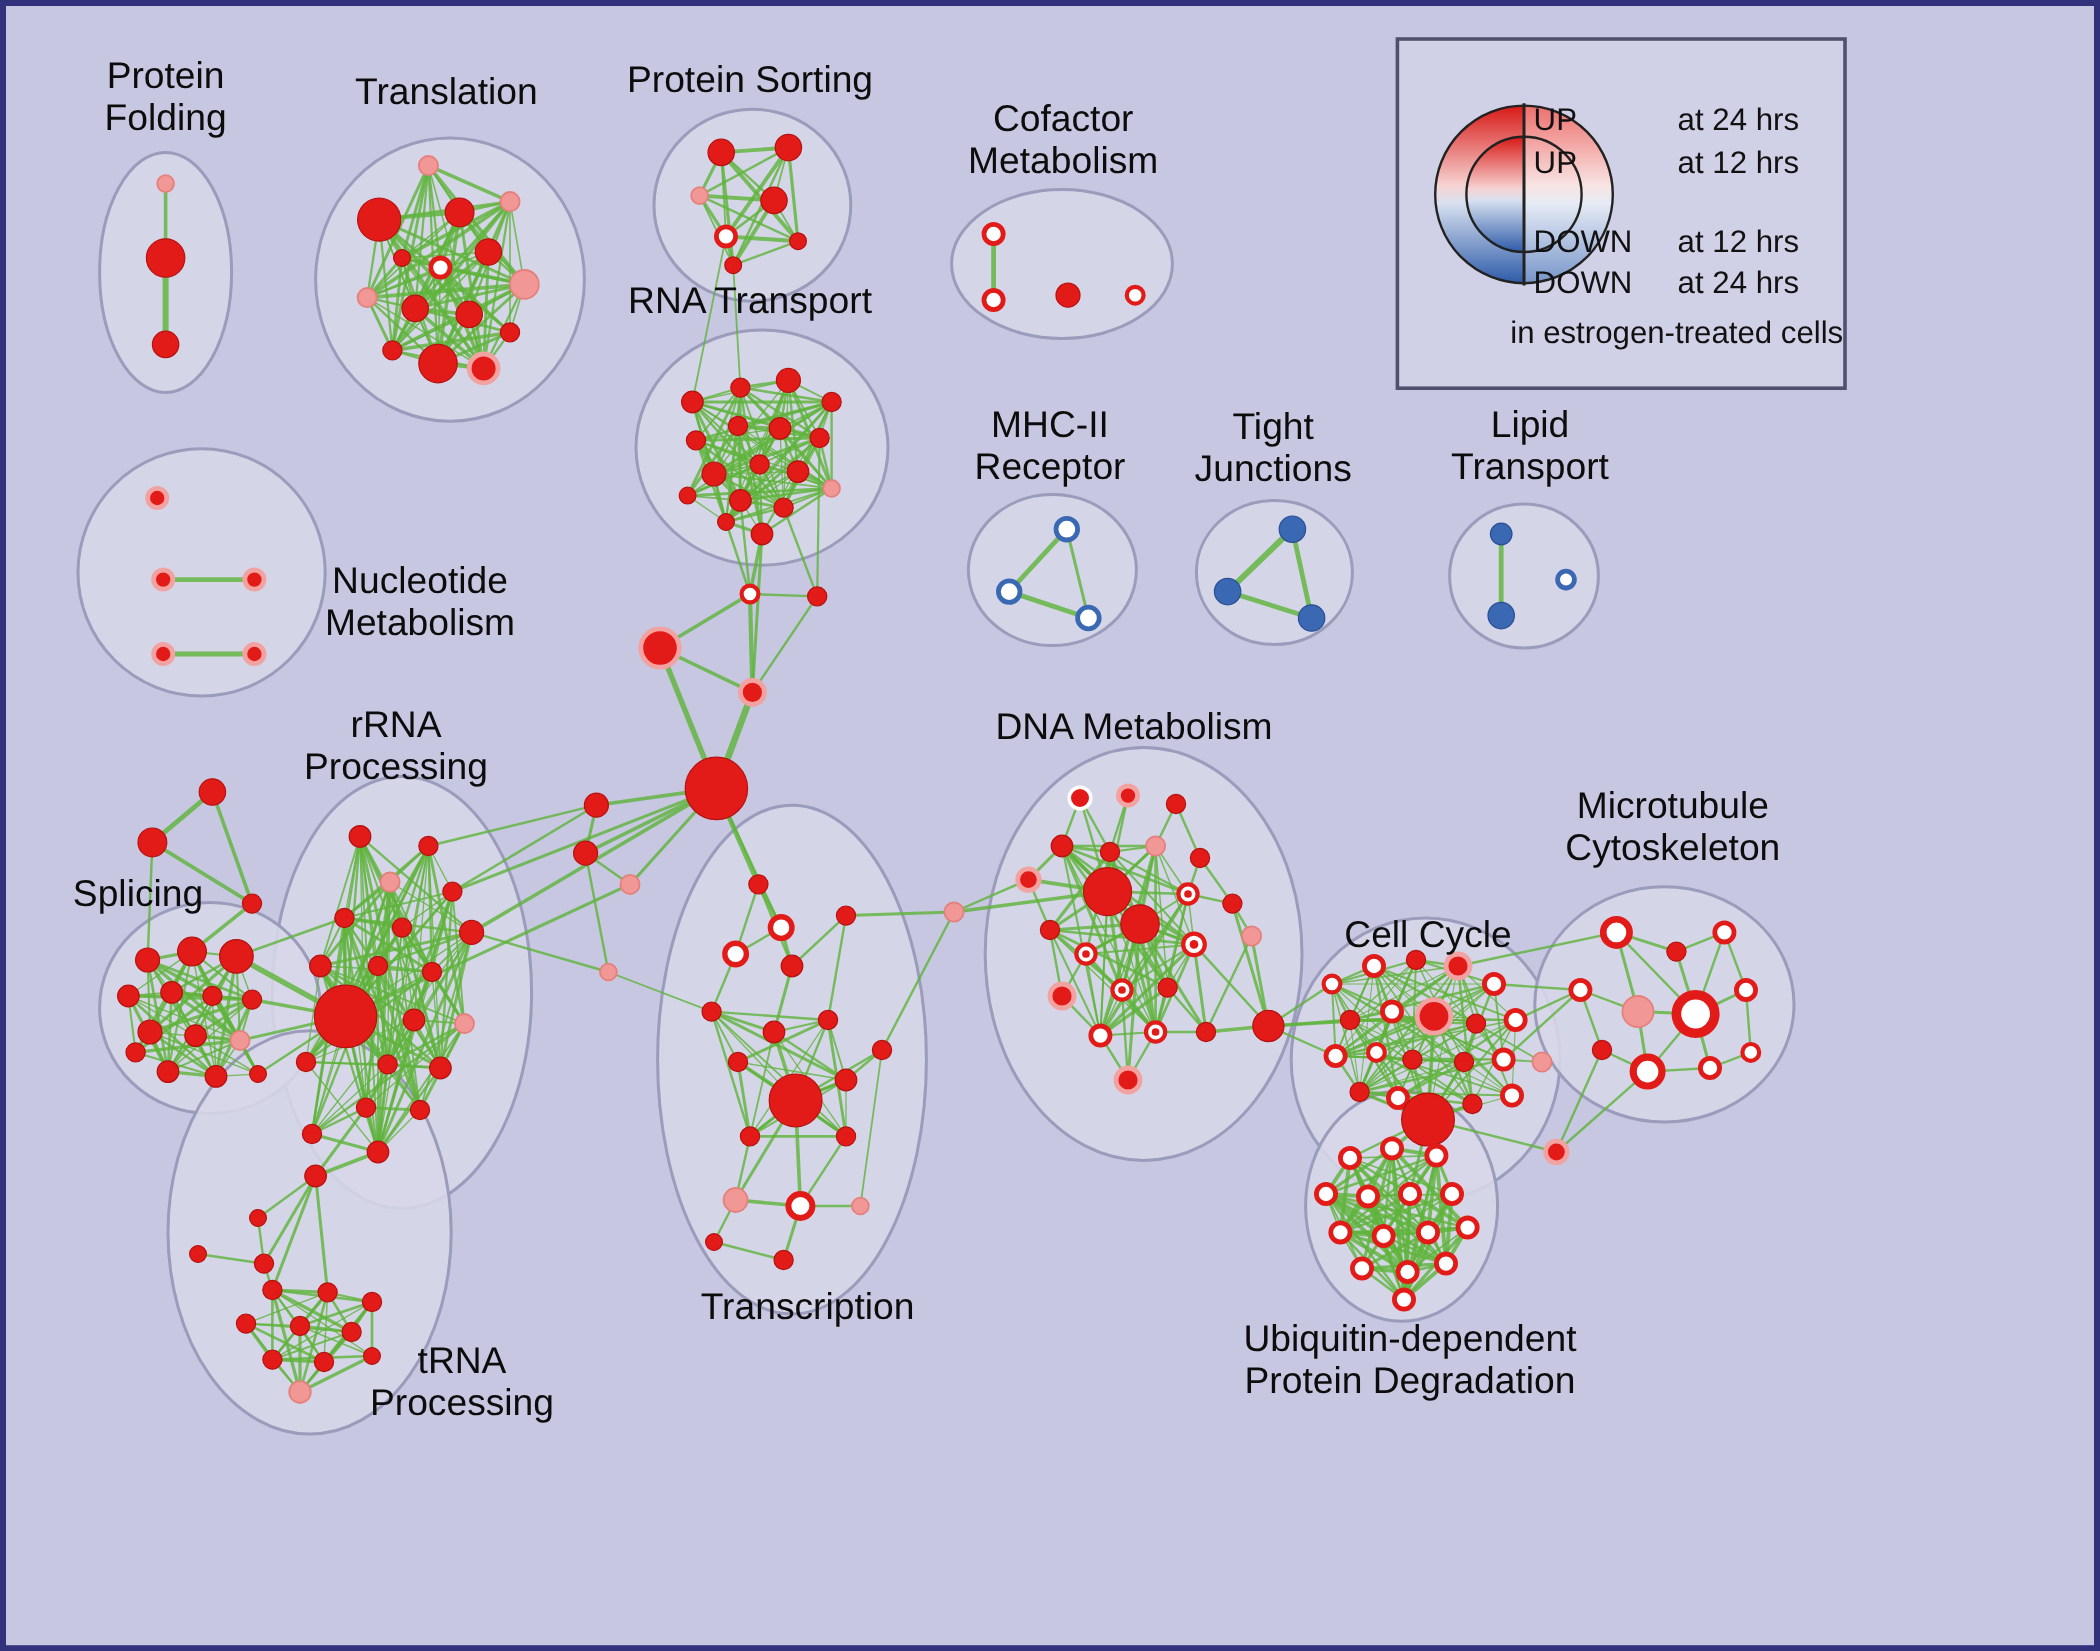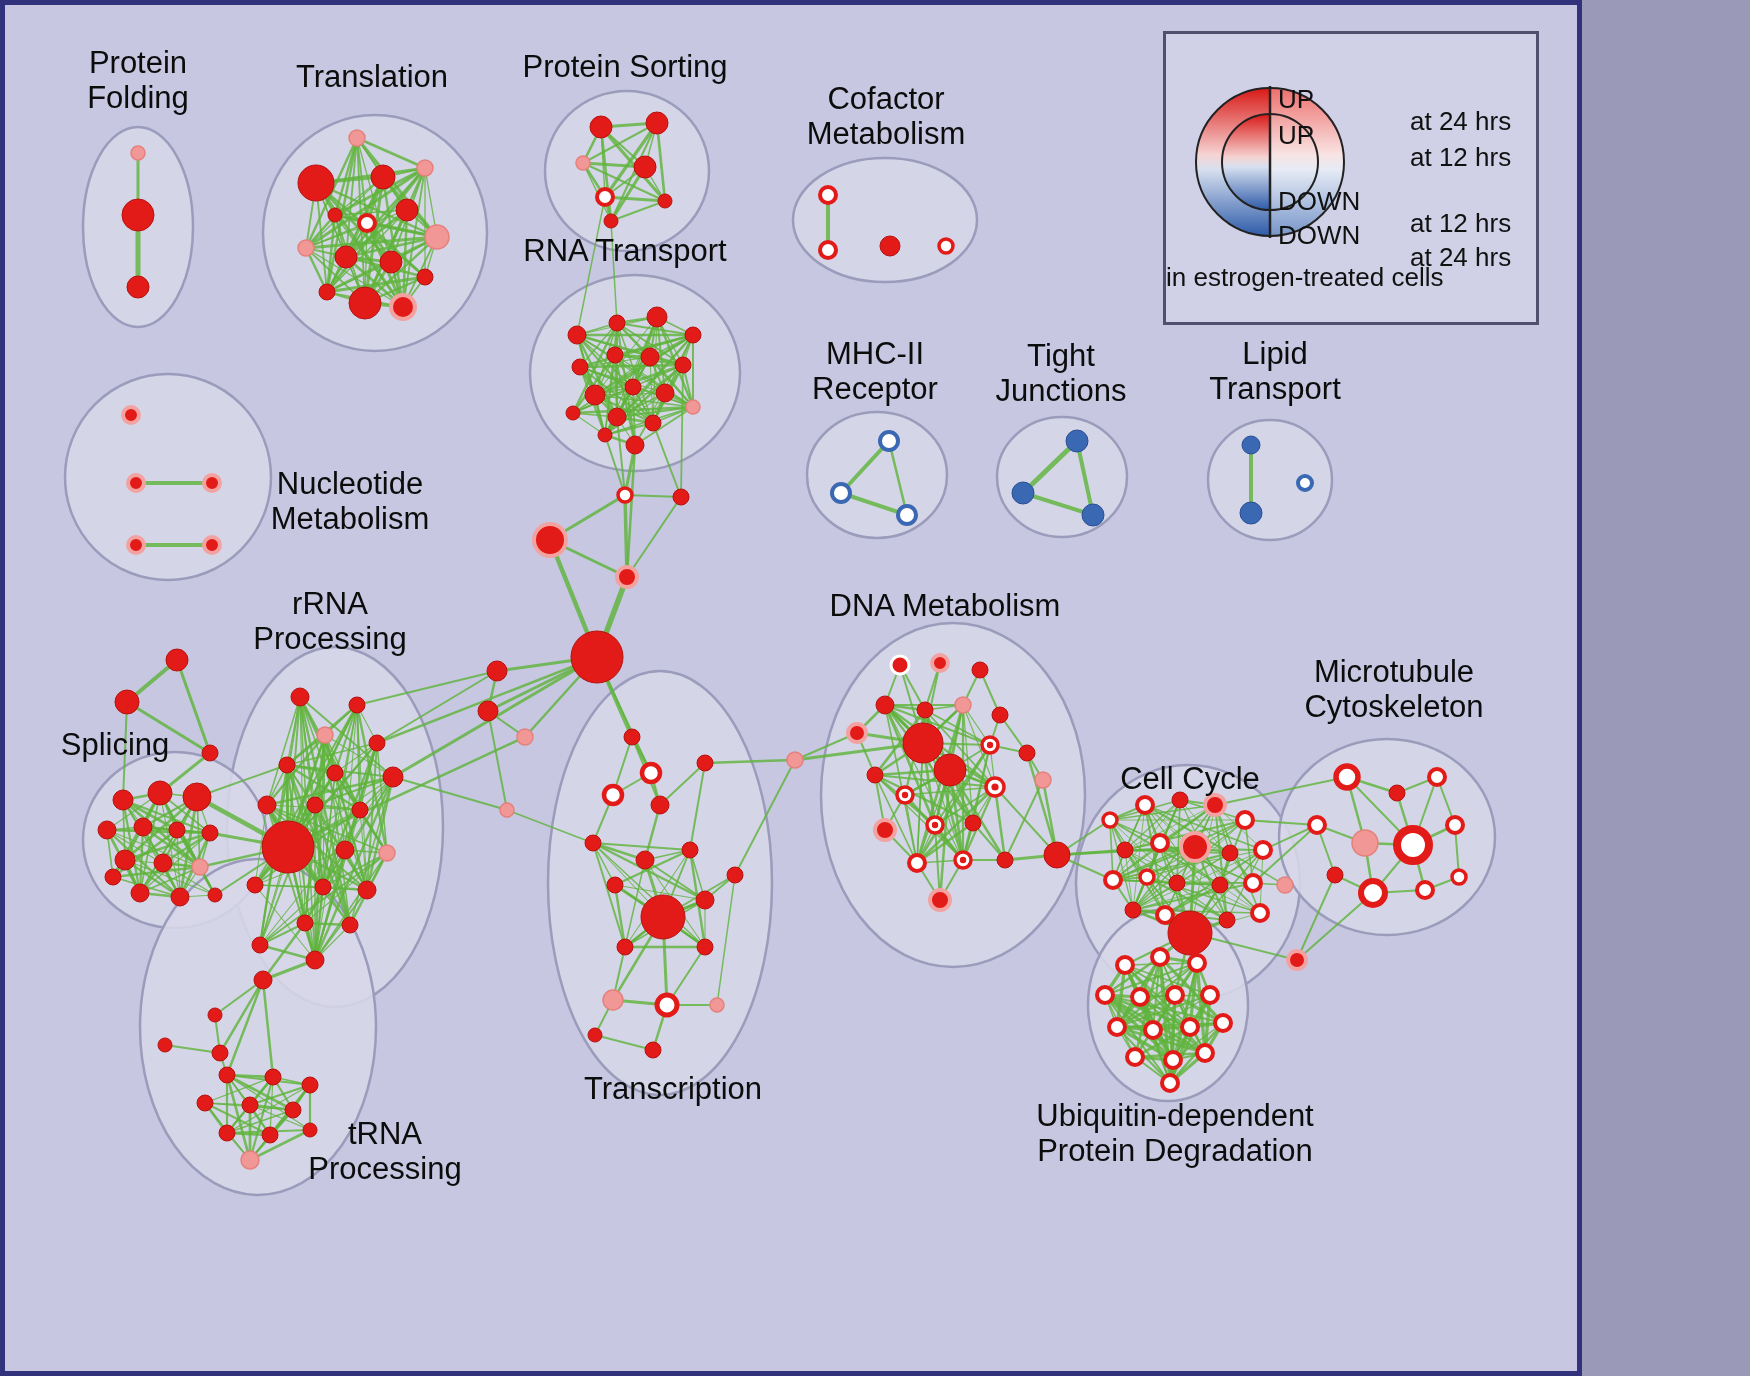--- a/index.html
+++ b/index.html
@@ -1,33 +1,33 @@
 <!DOCTYPE html>
 <html><head>
 <meta charset="utf-8">
 <title>Gene Network Figure</title>
 <style>
   html,body{margin:0;padding:0;background:#9a9ab8;}
   .page{
-    position:relative;width:1582px;height:1376px;box-sizing:border-box;
+    position:relative;width:1750px;height:1376px;box-sizing:border-box;
     background:#c7c7e1;border:5px solid #31317c;overflow:hidden;
     font-family:"Liberation Sans",sans-serif;
   }
   #net{position:absolute;left:0;top:0;}
   .bubble{fill:#d7d7e8;fill-opacity:.88;stroke:#9b9bbb;stroke-width:2.5;}
   .edges line{stroke:#5fb33c;stroke-opacity:.82;stroke-linecap:round;}
   .clabel{font-size:31px;fill:#0c0c0c;}
   .legend{
     position:absolute;left:1158px;top:26px;width:376px;height:294px;
     border:3px solid #50506e;background:rgba(235,235,246,.25);box-sizing:border-box;
   }
   .lglyph{position:absolute;left:12px;top:36px;}
   .lrow{position:absolute;left:112px;font-size:26px;color:#111;white-space:nowrap;}
-  .lrow .ltime{position:absolute;left:132px;top:0;margin-top:22px;}
-  .lcap{position:absolute;left:0;width:100%;text-align:left;font-size:26px;color:#111;}
+  .lrow .ltime{position:absolute;left:120px;top:0;}
+  .lcap{position:absolute;left:0;width:100%;text-align:right;font-size:26px;color:#111;}
 </style>
 </head>
 <body>
 
 <div class="page">
 
   <svg id="net" width="1740" height="1366" viewBox="0 0 1740 1366">
       <g>
         <ellipse cx="133" cy="222" rx="55" ry="100" class="bubble"></ellipse>
         <ellipse cx="370" cy="228" rx="112" ry="118" class="bubble"></ellipse>

